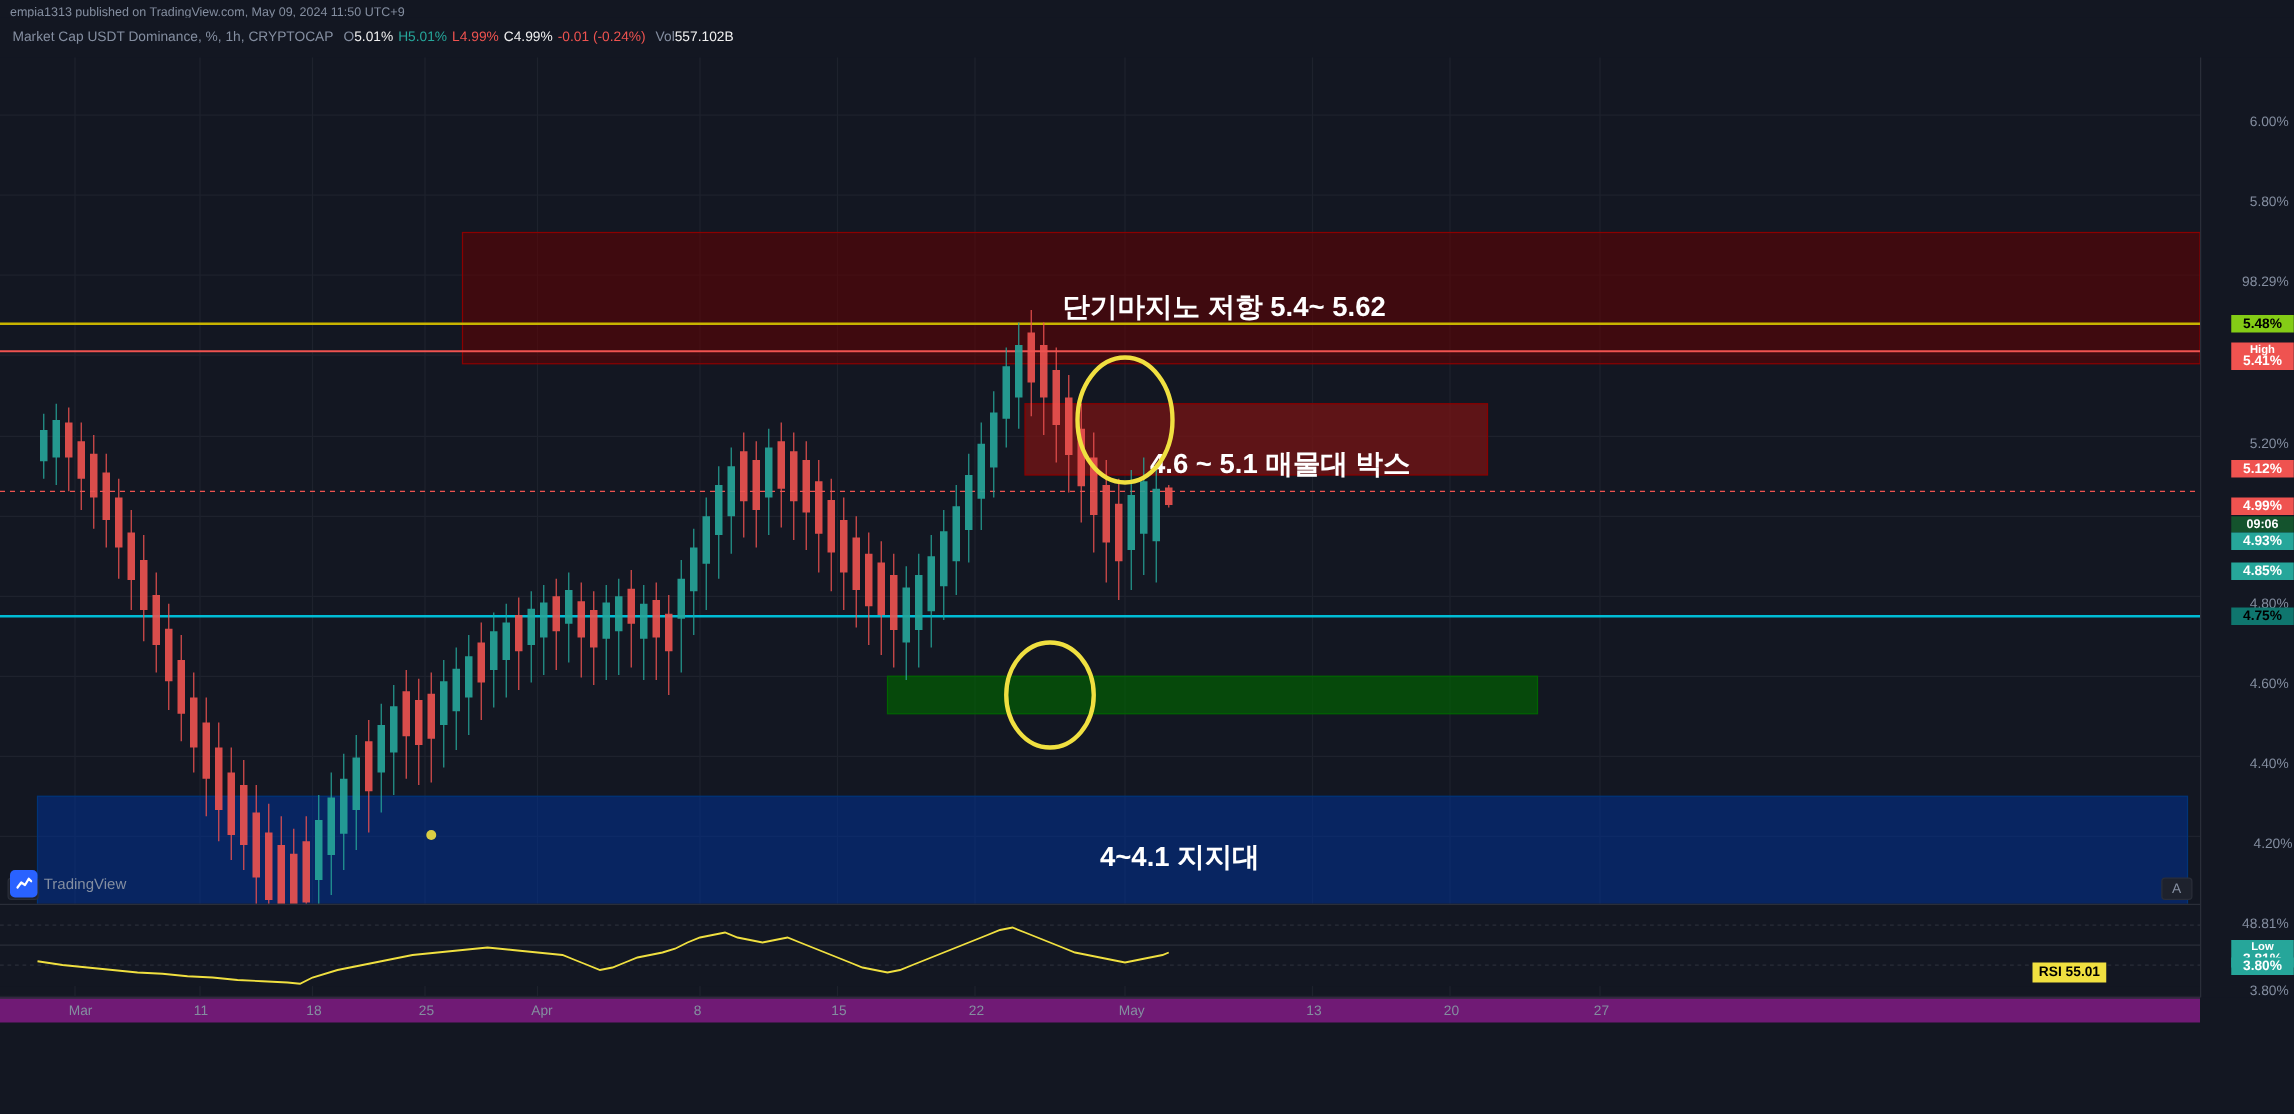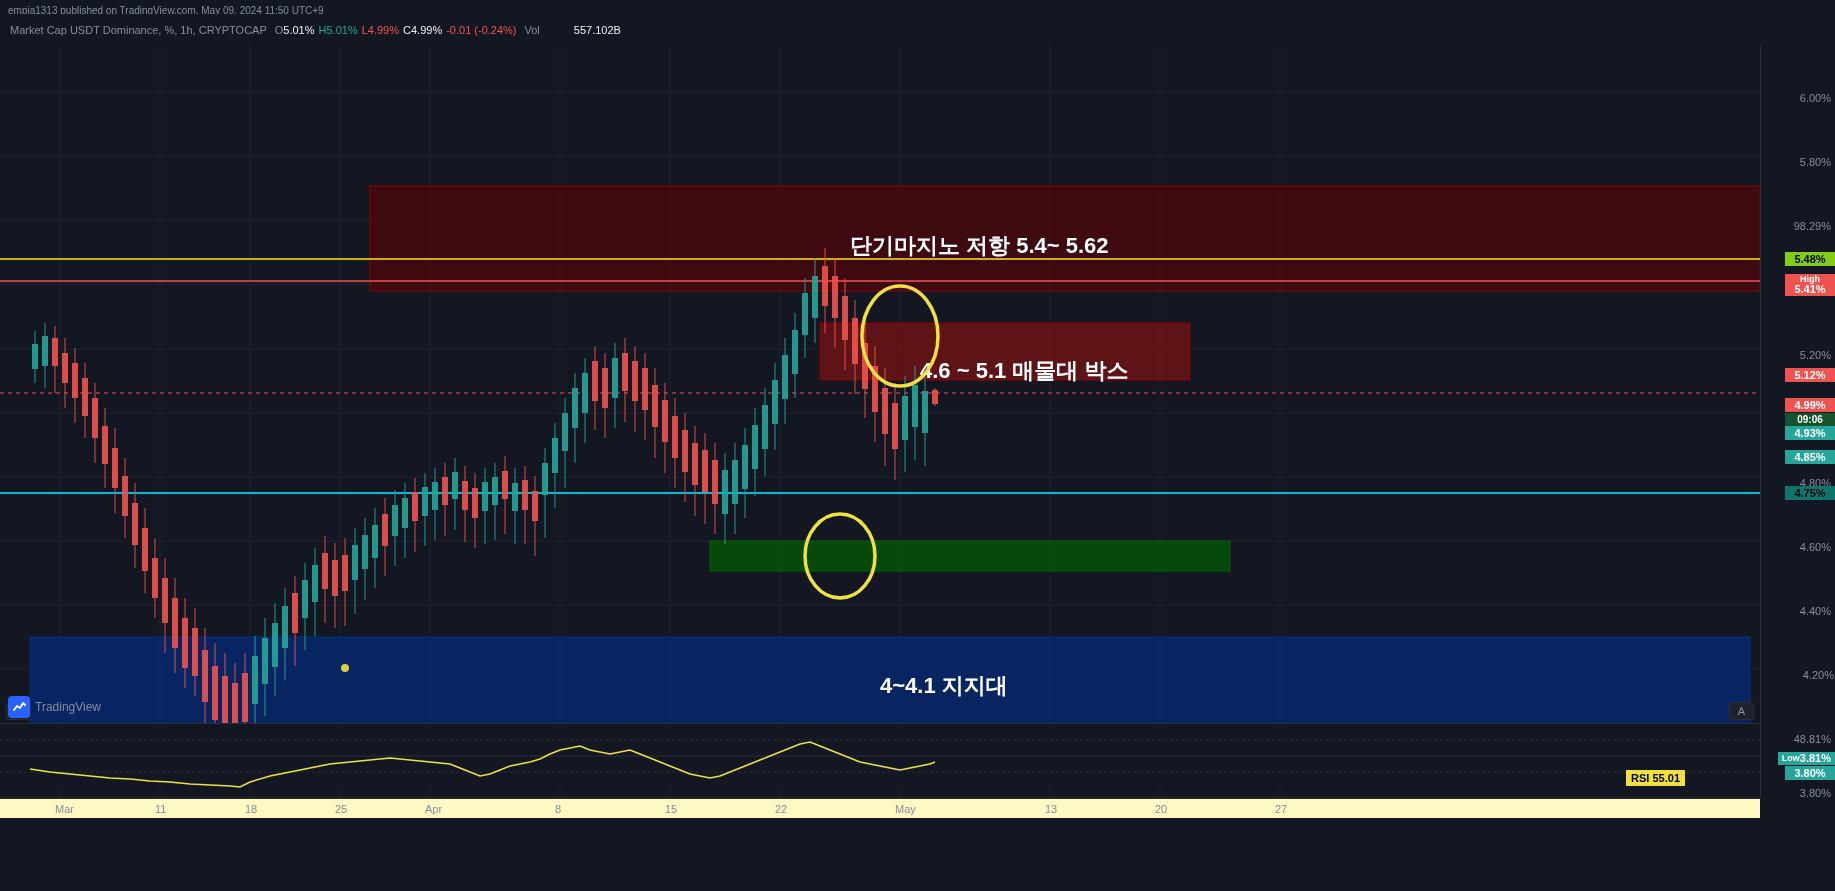--- a/index.html
+++ b/index.html
@@ -128,21 +128,21 @@
     <span class="ohlc-label" style="color:#848ea0;">O</span>
     <span class="ohlc-o" style="color:#f0f0f0;margin-right:4px;">5.01%</span>
     <span class="ohlc-label" style="color:#26a69a;">H</span>
     <span class="ohlc-h" style="color:#26a69a;margin-right:4px;">5.01%</span>
     <span class="ohlc-label" style="color:#ef5350;">L</span>
     <span class="ohlc-l" style="color:#ef5350;margin-right:4px;">4.99%</span>
     <span class="ohlc-label" style="color:#f0f0f0;">C</span>
     <span class="ohlc-c" style="color:#f0f0f0;margin-right:4px;">4.99%</span>
     <span class="ohlc-chg" style="color:#ef5350;margin-right:8px;">-0.01 (-0.24%)</span>
     <span class="ohlc-label" style="color:#848ea0;">Vol</span>
-    <span class="ohlc-vol" style="color:#f0f0f0;padding-left:34px;">557.102B</span>
+    <span class="ohlc-vol" style="color:#f0f0f0;">557.102B</span>
   </div>
 
   <svg id="main-chart" style="position:absolute;top:28px;left:0;width:1760px;height:770px;">
 
     <rect x="0" y="0" width="1760" height="770" fill="#131722"></rect>
 
     <line x1="0" y1="64" x2="1760" y2="64" stroke="#1e222d" stroke-width="1"></line>
 
     <line x1="0" y1="128" x2="1760" y2="128" stroke="#1e222d" stroke-width="1"></line>
 
@@ -529,31 +529,31 @@
     </div>
 
     <div style="position:absolute;top:422px;right:0;background:#26a69a;color:#fff;font-size:11px;font-weight:bold;padding:1px 4px;min-width:50px;text-align:center;">
       <span>4.85%</span>
     </div>
 
     <div style="position:absolute;top:458px;right:0;background:#0f766e;color:#000;font-size:11px;font-weight:bold;padding:1px 4px;min-width:50px;text-align:center;">
       <span>4.75%</span>
     </div>
 
-    <div style="position:absolute;top:724px;right:0;background:#26a69a;color:#fff;font-size:11px;font-weight:bold;padding:1px 4px;min-width:50px;text-align:center;display:flex;flex-direction:row;align-items:center;">
+    <div style="position:absolute;top:724px;right:0;background:#26a69a;color:#fff;font-size:11px;font-weight:bold;padding:1px 4px;min-width:50px;text-align:center;display:flex;flex-direction:column;align-items:center;">
       <span style="font-size:9px;line-height:1;">Low</span>
       <span style="line-height:1;">3.81%</span>
     </div>
 
     <div style="position:absolute;top:738px;right:0;background:#26a69a;color:#fff;font-size:11px;font-weight:bold;padding:1px 4px;min-width:50px;text-align:center;">
       <span>3.80%</span>
     </div>
   </div>
 
-  <div id="time-scale" style="position:absolute;top:798px;left:0;width:1760px;height:20px;background:#fef9c3;border-top:1px solid #2a2e39;display:flex;align-items:center;font-size:11px;color:#848ea0;padding-left:55px;gap:0;">
+  <div id="time-scale" style="position:absolute;top:798px;left:0;width:1760px;height:20px;background:#701a75;border-top:1px solid #2a2e39;display:flex;align-items:center;font-size:11px;color:#848ea0;padding-left:55px;gap:0;">
     <span style="position:absolute;left:55px;">Mar</span>
     <span style="position:absolute;left:155px;">11</span>
     <span style="position:absolute;left:245px;">18</span>
     <span style="position:absolute;left:335px;">25</span>
     <span style="position:absolute;left:425px;">Apr</span>
     <span style="position:absolute;left:555px;">8</span>
     <span style="position:absolute;left:665px;">15</span>
     <span style="position:absolute;left:775px;">22</span>
     <span style="position:absolute;left:895px;">May</span>
     <span style="position:absolute;left:1045px;">13</span>

